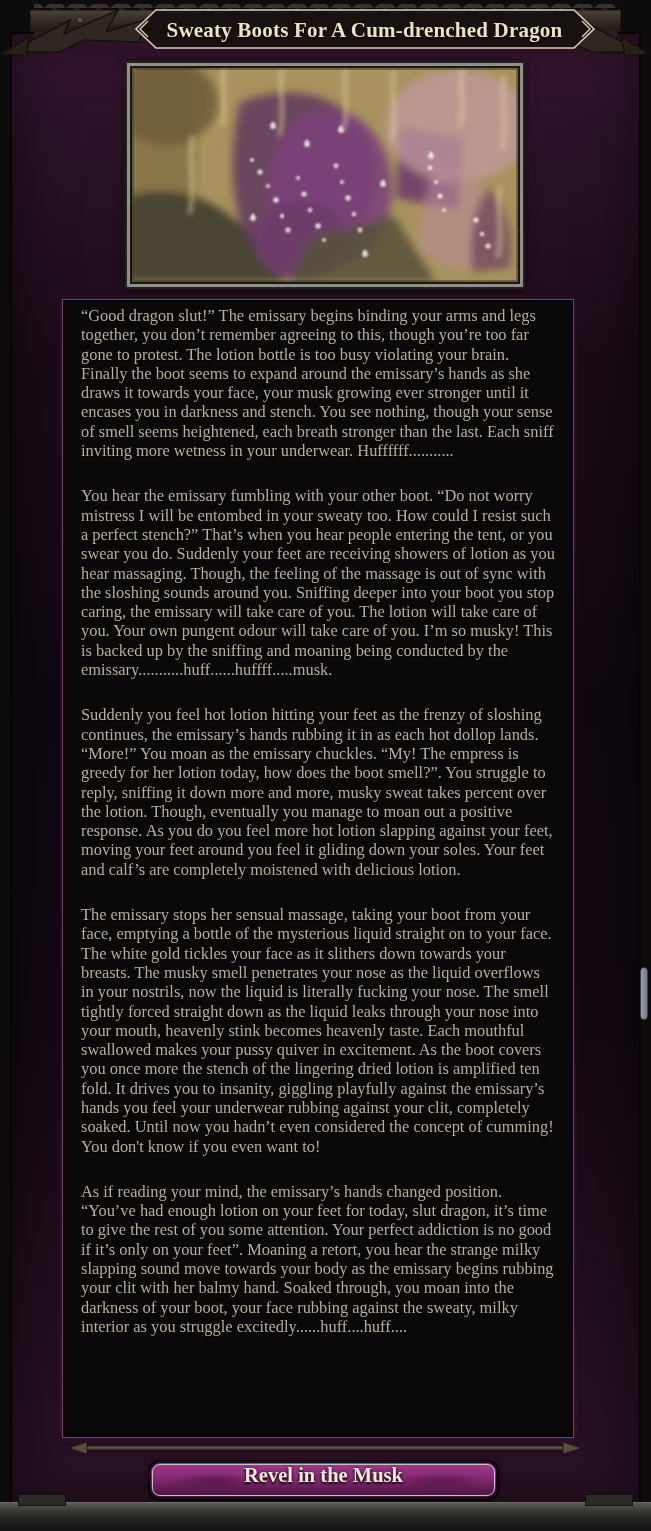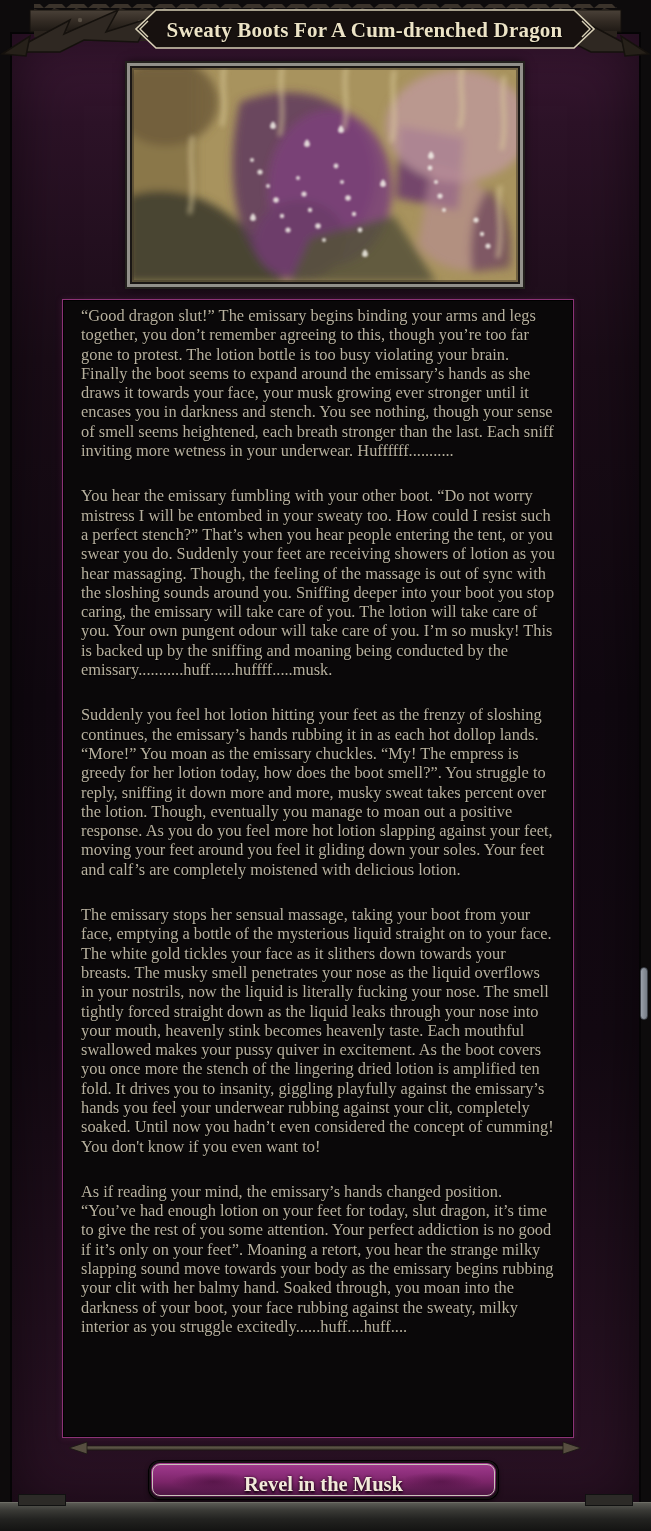--- a/index.html
+++ b/index.html
@@ -38,21 +38,21 @@
   
   .divider{position:absolute;left:69px;top:1441px;width:512px;height:14px;}
   
   .action-button{position:absolute;left:149px;top:1461px;width:349px;height:38px;
           border-radius:11px;cursor:pointer;
           border:2px solid #171014;box-shadow:0 0 0 1px #000, 0 2px 5px rgba(0,0,0,.7);
           background:
             radial-gradient(ellipse 60px 14px at 18% 55%, rgba(60,10,50,.55), rgba(0,0,0,0) 70%),
             radial-gradient(ellipse 60px 14px at 84% 55%, rgba(60,10,50,.5), rgba(0,0,0,0) 70%),
             linear-gradient(180deg,#a13b8d 0%,#8e2f7c 30%,#7c2569 55%,#5d1b50 80%,#4a1540 100%);
-          display:flex;align-items:flex-end;justify-content:center;
+          display:flex;align-items:flex-start;justify-content:center;
           box-sizing:border-box;outline:1px solid #c9c2ba;outline-offset:-4px;}
   .action-button .label{color:#f2e9da;font-size:20.5px;font-weight:bold;
           font-family:"Liberation Serif","DejaVu Serif",serif;
           text-shadow:0 2px 2px #1a0514, 0 0 3px #2a0a22;}
   
   .bottom-bar{position:absolute;left:0;top:1502px;width:651px;height:29px;
           background:linear-gradient(180deg,#5a5a54 0%,#3a3a36 25%,#232321 55%,#121211 100%);
           border-top:1px solid #6e6e66;}
   .bottom-bar .foot{position:absolute;top:-9px;width:46px;height:10px;background:#2c2a27;
           border:1px solid #111;}

